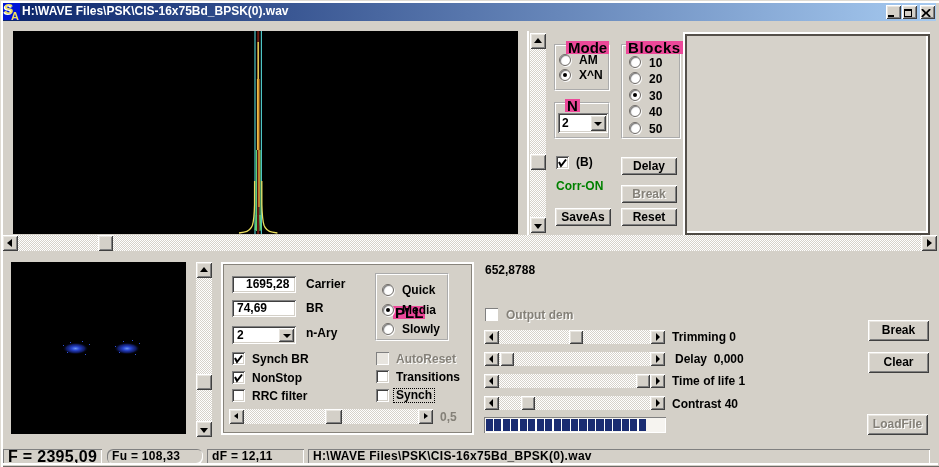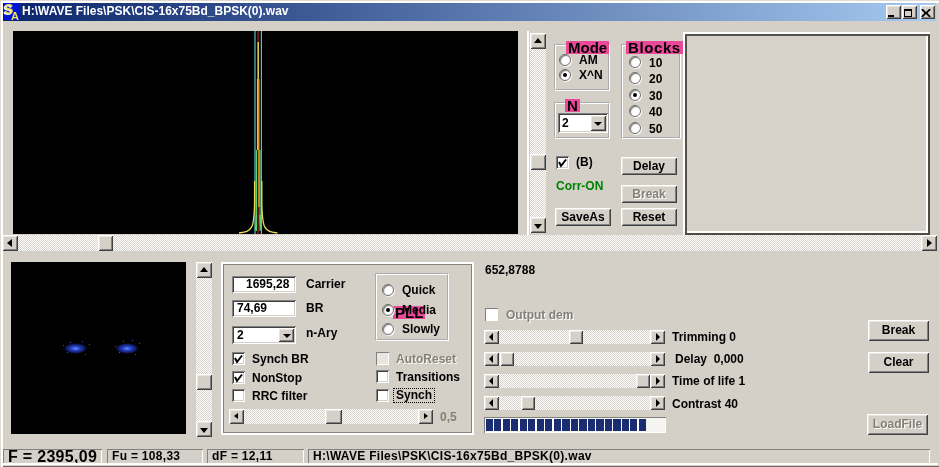--- a/index.html
+++ b/index.html
@@ -288,21 +288,21 @@
     background:repeating-linear-gradient(90deg, #1A2C72 0 7px, #fff 7px 8.5px);"></div>
 </div>
 
 <div class="btn abs" style="left:868px; top:320px; width:61px; height:21px; line-height:21px;">Break</div>
 <div class="btn abs" style="left:868px; top:352px; width:61px; height:21px; line-height:21px;">Clear</div>
 <div class="btn abs disabled" style="left:867px; top:414px; width:61px; height:21px; line-height:21px;">LoadFile</div>
 
 <div class="abs" style="left:3px; top:449px; width:99px; height:15px; box-shadow: inset 1px 1px 0 #808080, inset -1px -1px 0 #fff;">
   <div class="lbl" style="left:5px; top:1px; font-size:16px; letter-spacing:0.3px;">F = 2395,09</div>
 </div>
-<div class="abs" style="left:107px; top:449px; width:96px; height:15px; box-shadow: inset 1px 1px 0 #808080, inset -1px -1px 0 #fff;">
+<div class="abs" style="left:107px; top:449px; width:96px; height:15px; box-shadow: inset 1px 1px 0 #808080, inset -1px -1px 0 #fff; border-radius: 6px;">
   <div class="lbl" style="left:5px; top:1px; font-size:12px; letter-spacing:0.3px;">Fu = 108,33</div>
 </div>
 <div class="abs" style="left:207px; top:449px; width:97px; height:15px; box-shadow: inset 1px 1px 0 #808080, inset -1px -1px 0 #fff;">
   <div class="lbl" style="left:5px; top:1px; font-size:12px; letter-spacing:0.3px;">dF = 12,11</div>
 </div>
 <div class="abs" style="left:308px; top:449px; width:622px; height:15px; box-shadow: inset 1px 1px 0 #808080, inset -1px -1px 0 #fff;">
   <div class="lbl" style="left:5px; top:1px; font-size:12px; letter-spacing:0.3px;">H:\WAVE Files\PSK\CIS-16x75Bd_BPSK(0).wav</div>
 </div>
 <div class="abs" style="left:1px; top:463px; width:937px; height:2px; background:#fff;"></div>
 

